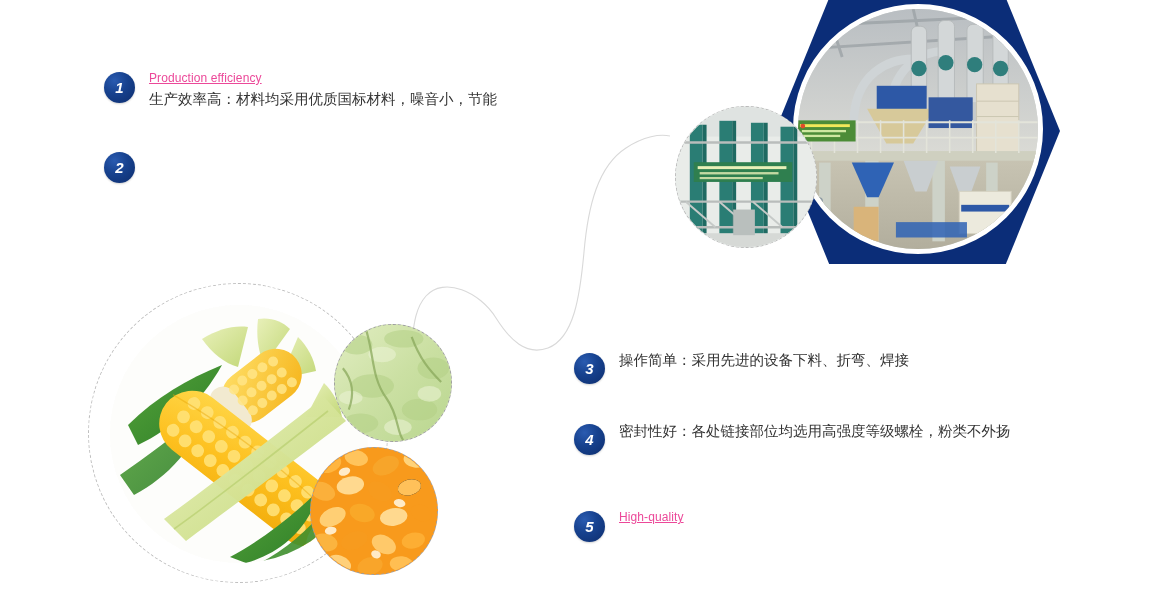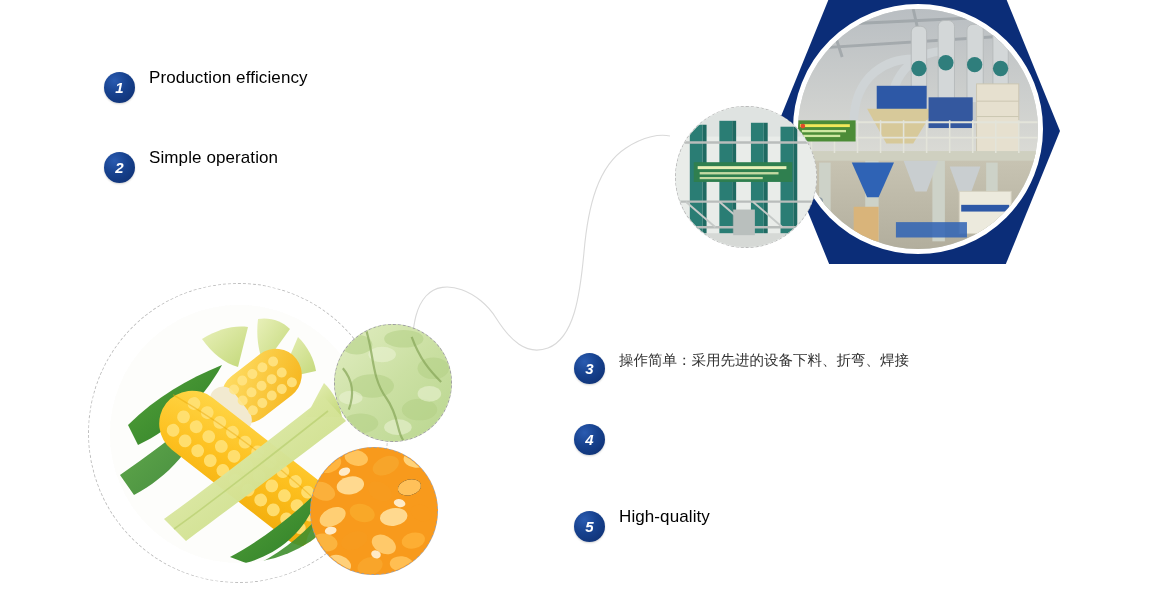--- a/index.html
+++ b/index.html
@@ -25,25 +25,26 @@
     color:#ffffff;
     font-size:15px;font-style:italic;font-weight:bold;
     display:flex;align-items:center;justify-content:center;
     flex:0 0 auto;
     box-shadow:0 1px 2px rgba(0,0,0,0.18);
     line-height:1;
     letter-spacing:0;
   }
   .ftext{margin-left:14px;margin-top:-4px;}
   .fen{
-    color:#000000;
-    font-size:17px;
+    color:#ec4899;
+    font-size:12px;
     line-height:20px;
     white-space:nowrap;
     letter-spacing:.1px;
+    text-decoration:underline;
   }
   .fcn{
     color:#333333;
     font-size:14.5px;
     line-height:22px;
     white-space:nowrap;
     font-family:"DejaVu Sans","Liberation Sans",sans-serif;
   }
 
   
@@ -100,40 +101,41 @@
 <div class="stage">
 
   <svg class="connector" viewBox="0 0 340 330" fill="none">
     <path d="M8 322 C 40 318, 60 300, 72 268 C 86 230, 78 196, 96 176 C 114 156, 150 172, 166 198 C 180 220, 196 236, 218 228 C 244 218, 250 176, 254 132 C 258 86, 268 46, 296 28 C 314 16, 330 14, 340 16" stroke="#d9d9d9" stroke-width="1.1" fill="none"></path>
   </svg>
 
   <div class="feature" style="left:104px;top:72px;">
     <div class="badge">1</div>
     <div class="ftext">
       <div class="fen">Production efficiency</div>
+      <div class="fcn">生产效率高：材料均采用优质国标材料，噪音小，节能</div>
     </div>
   </div>
 
   <div class="feature" style="left:104px;top:152px;">
     <div class="badge">2</div>
     <div class="ftext">
-      <div class="fen">Simple operation</div>
     </div>
   </div>
 
   <div class="feature" style="left:574px;top:353px;">
     <div class="badge">3</div>
     <div class="ftext">
       <div class="fcn">操作简单：采用先进的设备下料、折弯、焊接</div>
     </div>
   </div>
 
   <div class="feature" style="left:574px;top:424px;">
     <div class="badge">4</div>
     <div class="ftext">
+      <div class="fcn">密封性好：各处链接部位均选用高强度等级螺栓，粉类不外扬</div>
     </div>
   </div>
 
   <div class="feature" style="left:574px;top:511px;">
     <div class="badge">5</div>
     <div class="ftext">
       <div class="fen">High-quality</div>
     </div>
   </div>
 

